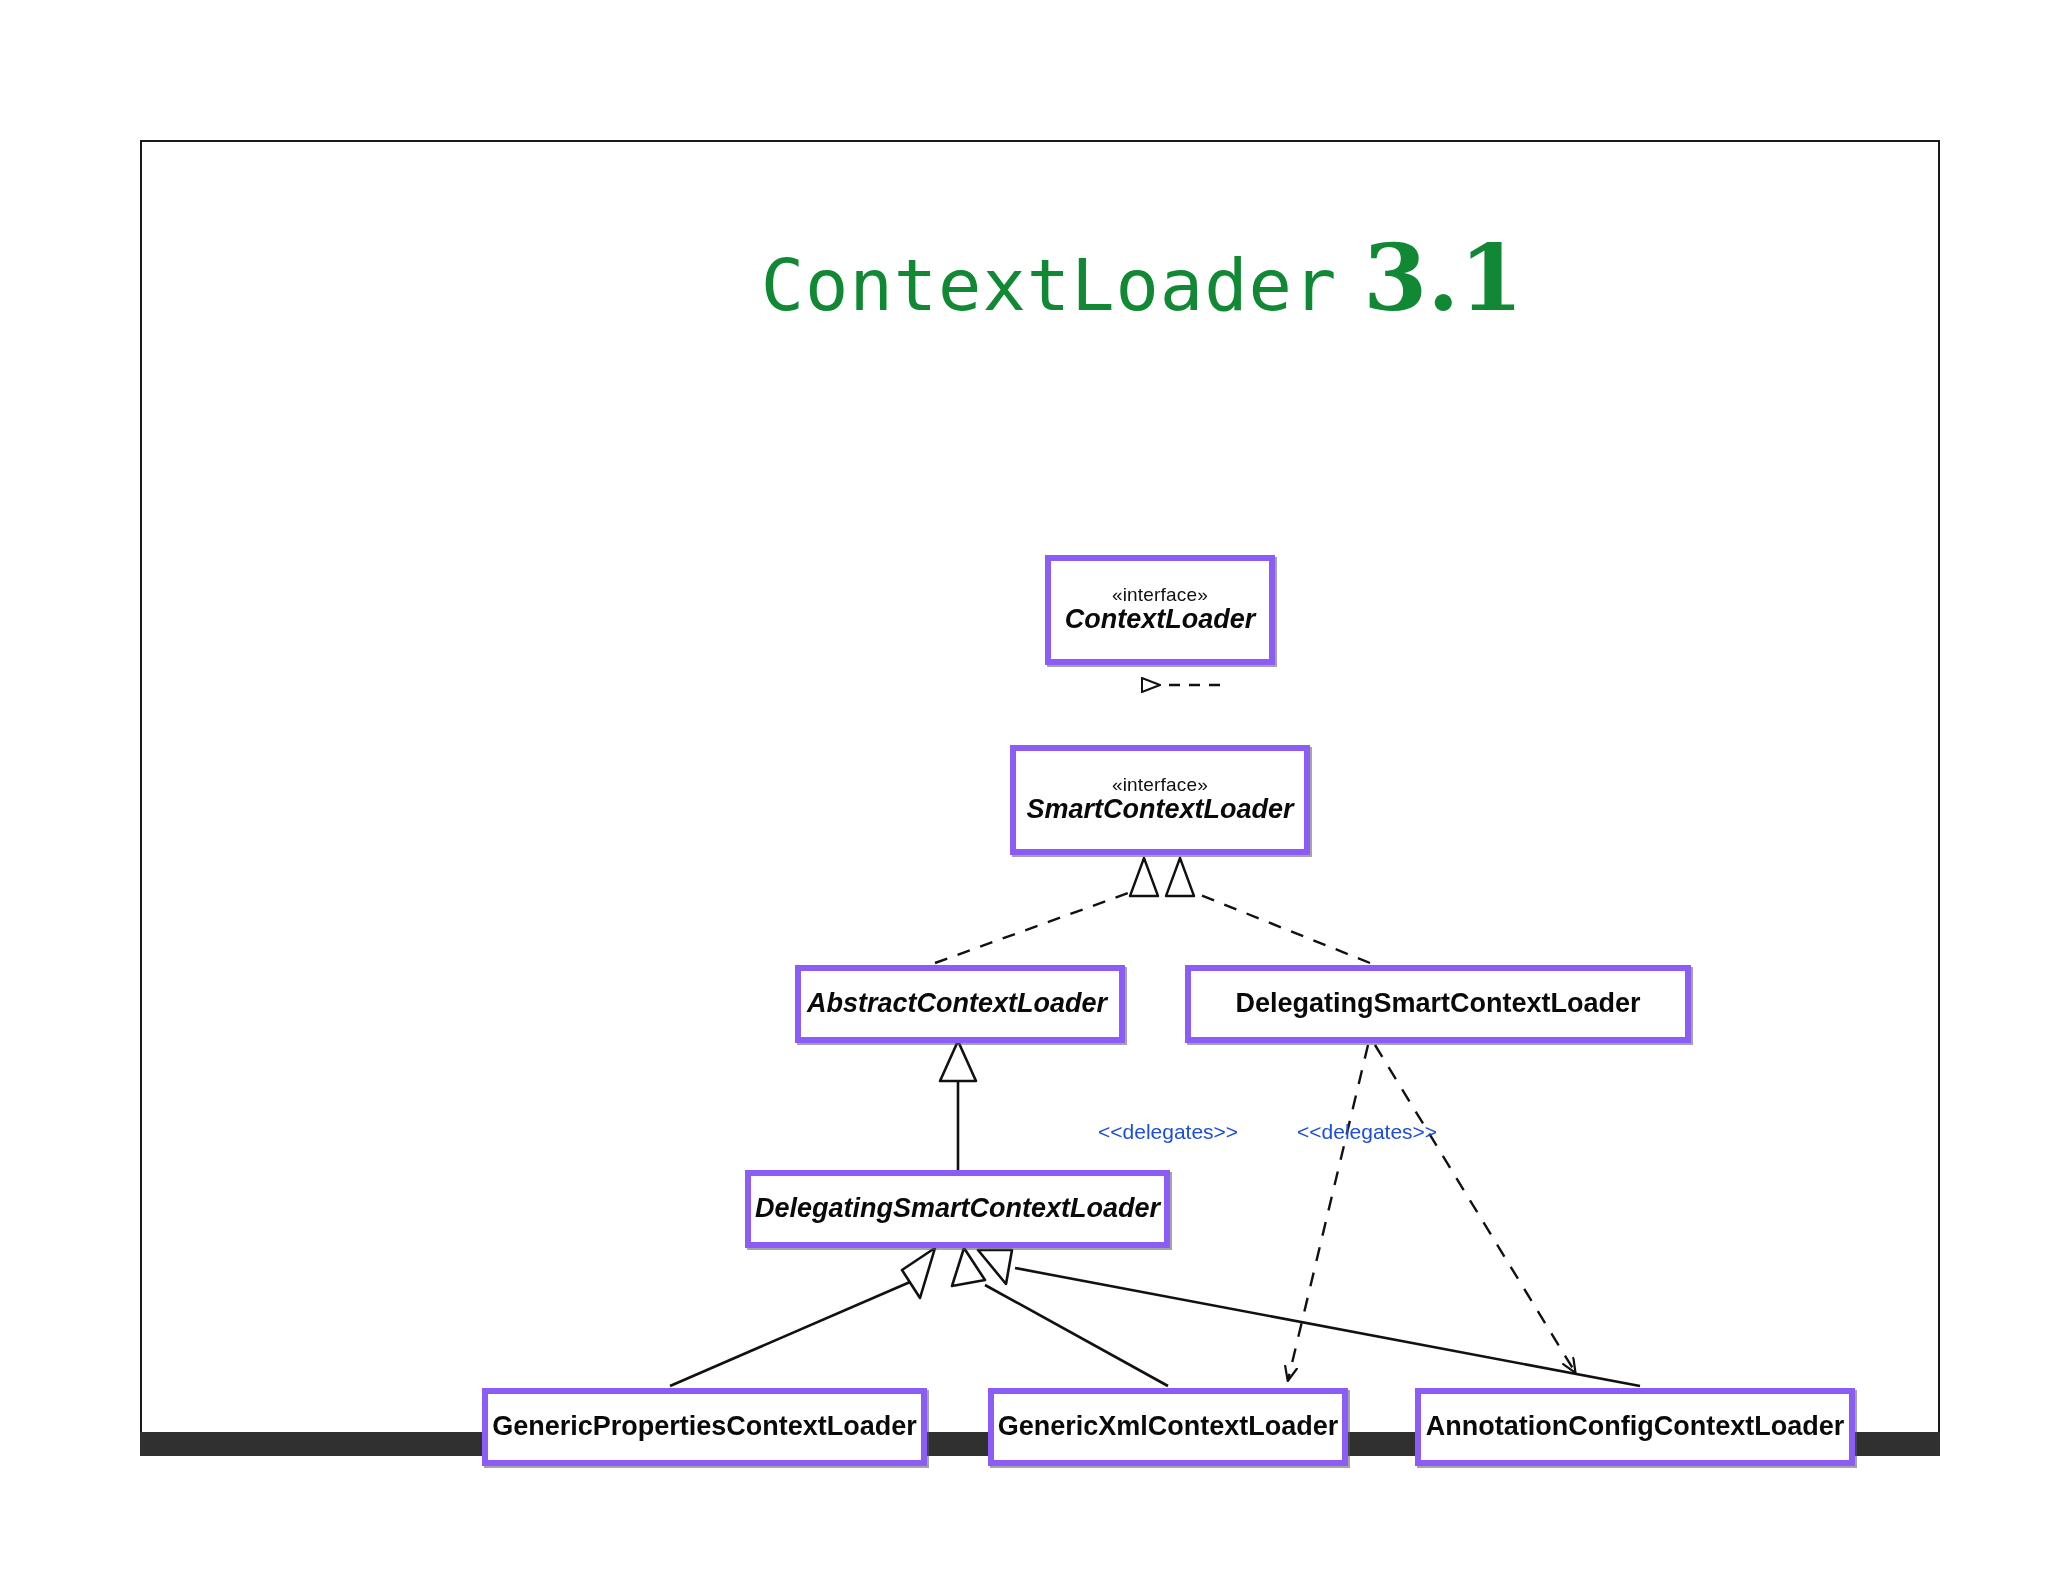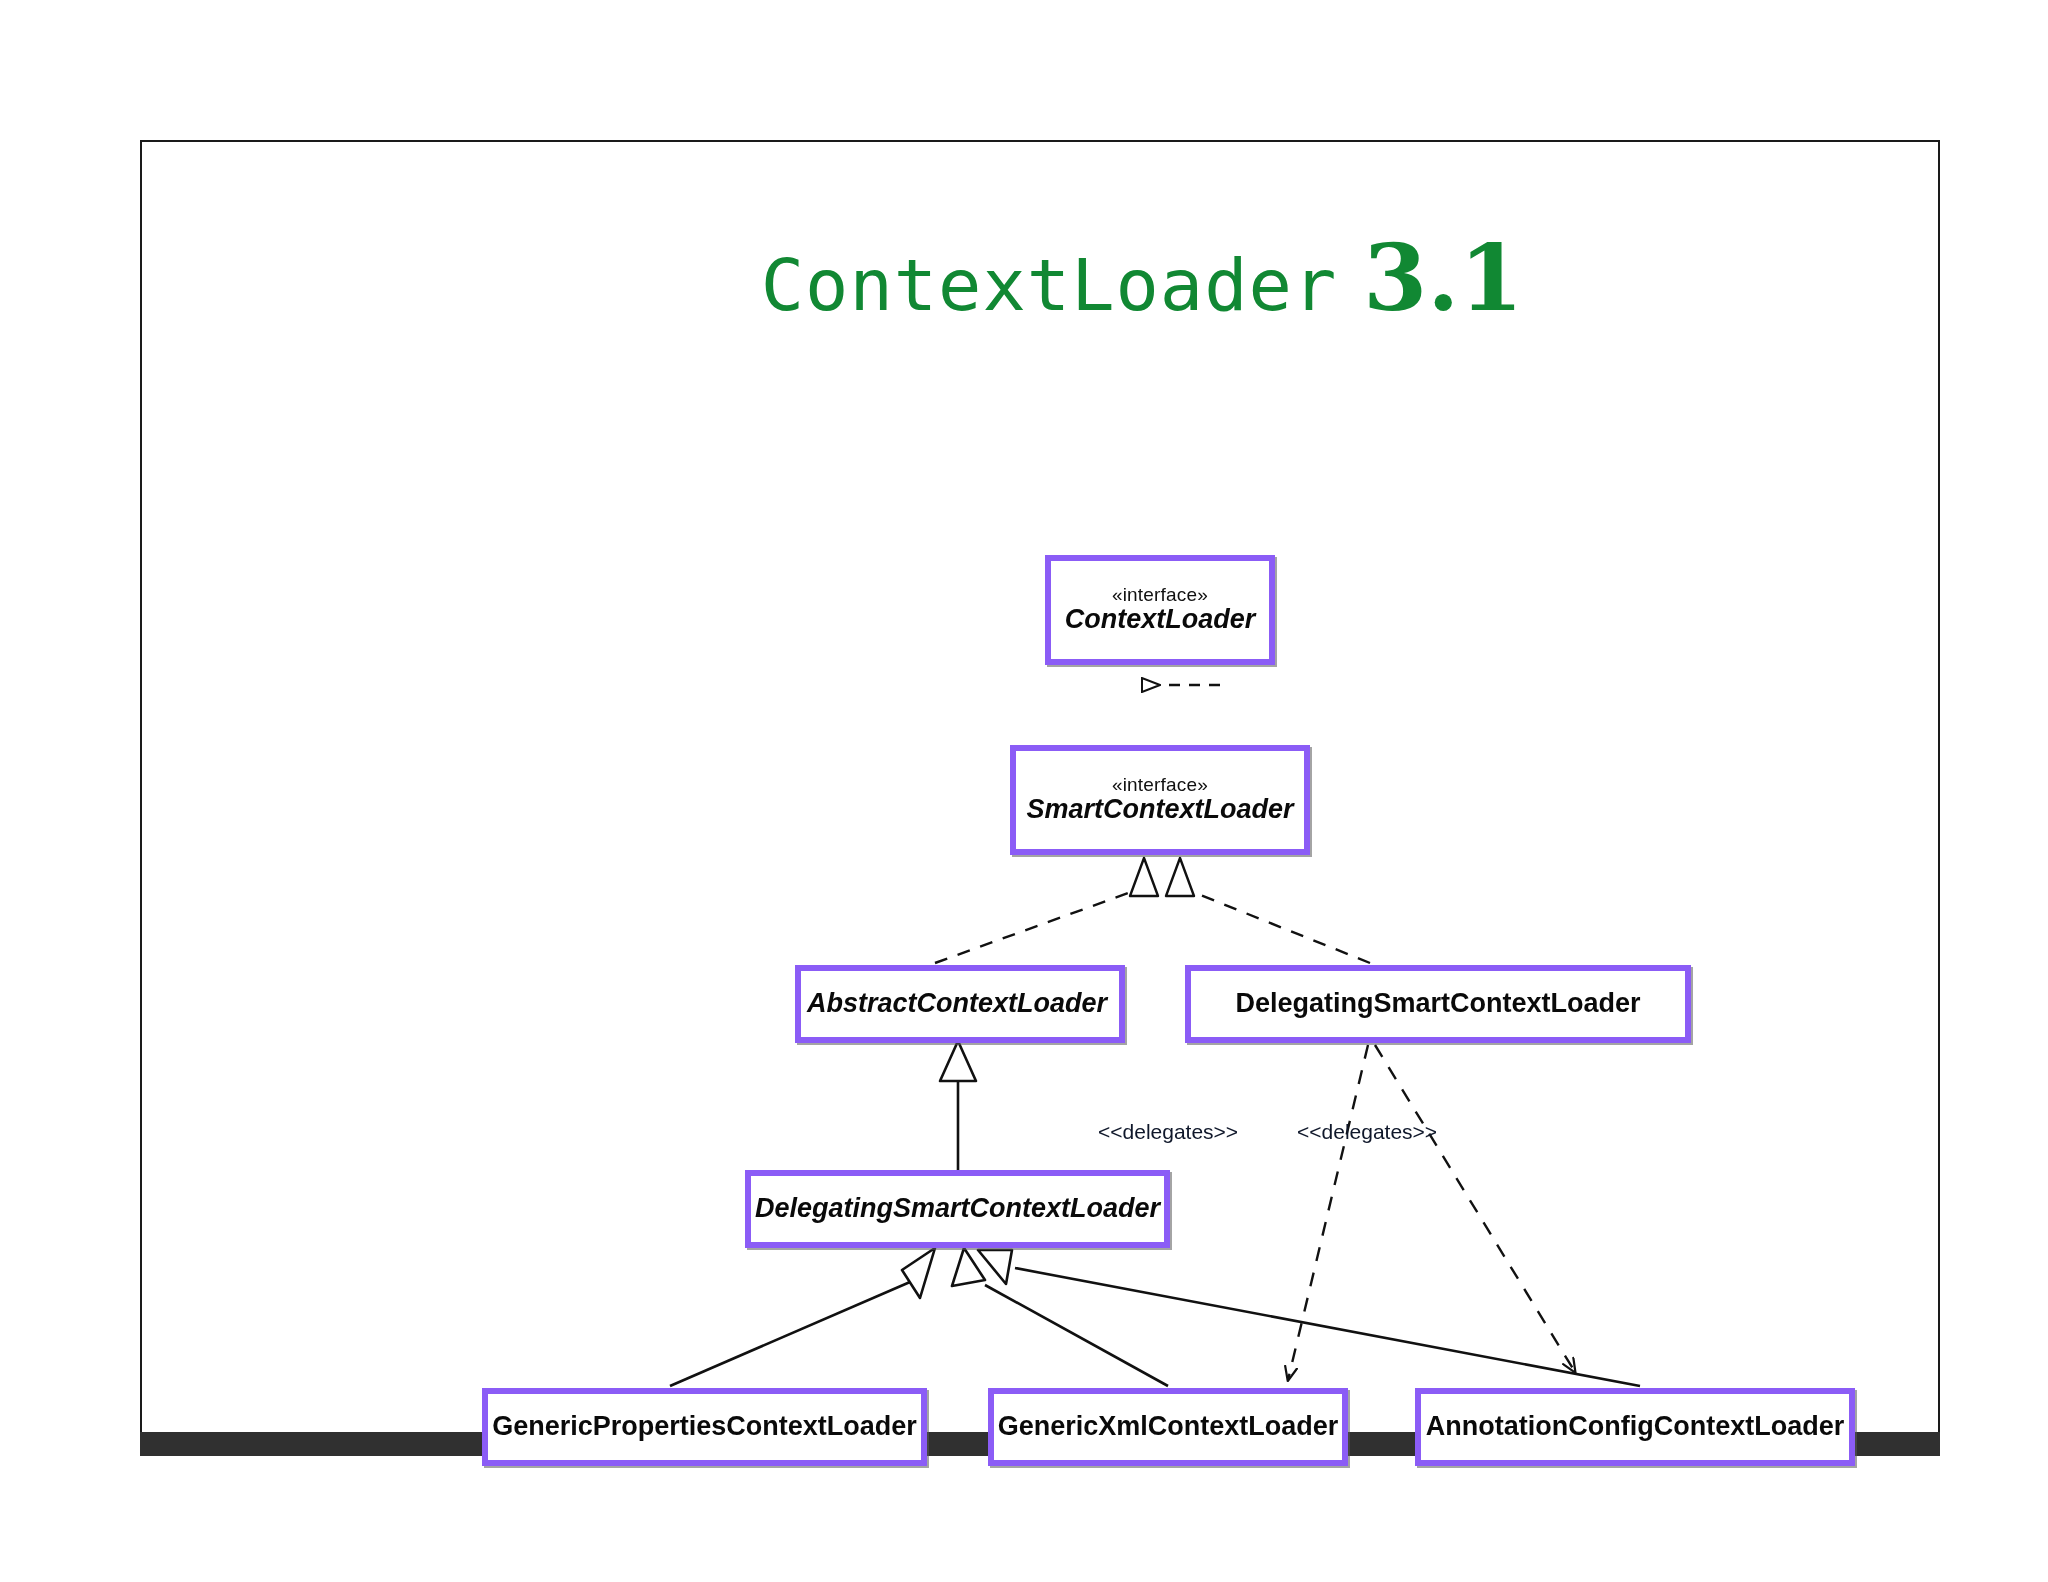--- a/index.html
+++ b/index.html
@@ -111,21 +111,21 @@
     color: #0a0a0a;
     line-height: 1.1;
     white-space: nowrap;
   }
   .uml-name.abstract { font-style: italic; }
   .uml-name.concrete { font-style: normal; }
 
   .edge-label {
     position: absolute;
     font-size: 21px;
-    color: #0f172a;
+    color: #1d4ed8;
     white-space: nowrap;
     font-weight: 400;
   }
 </style>
 </head>
 <body>
 
 <div id="slide-root" style="background: rgb(255, 255, 255);">
 
   <div id="slide-frame" style="border-color: rgb(26, 26, 26);"></div>

